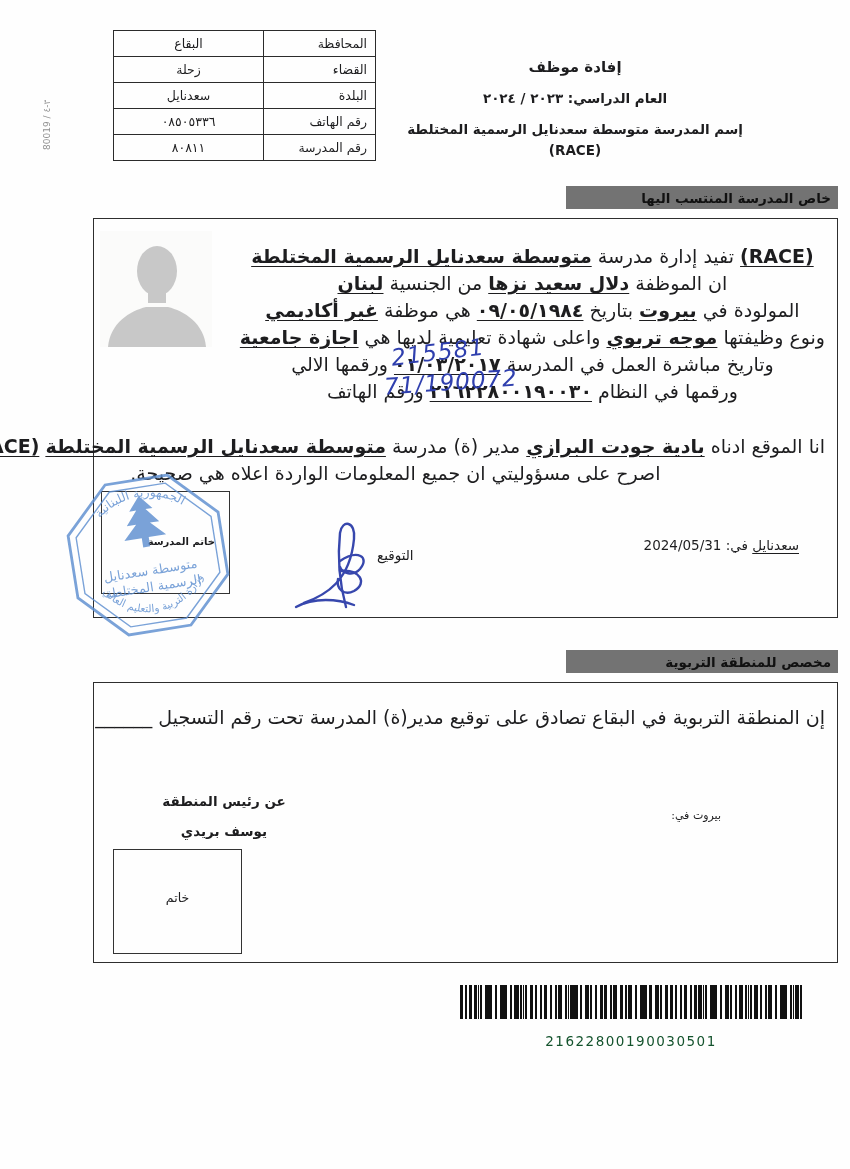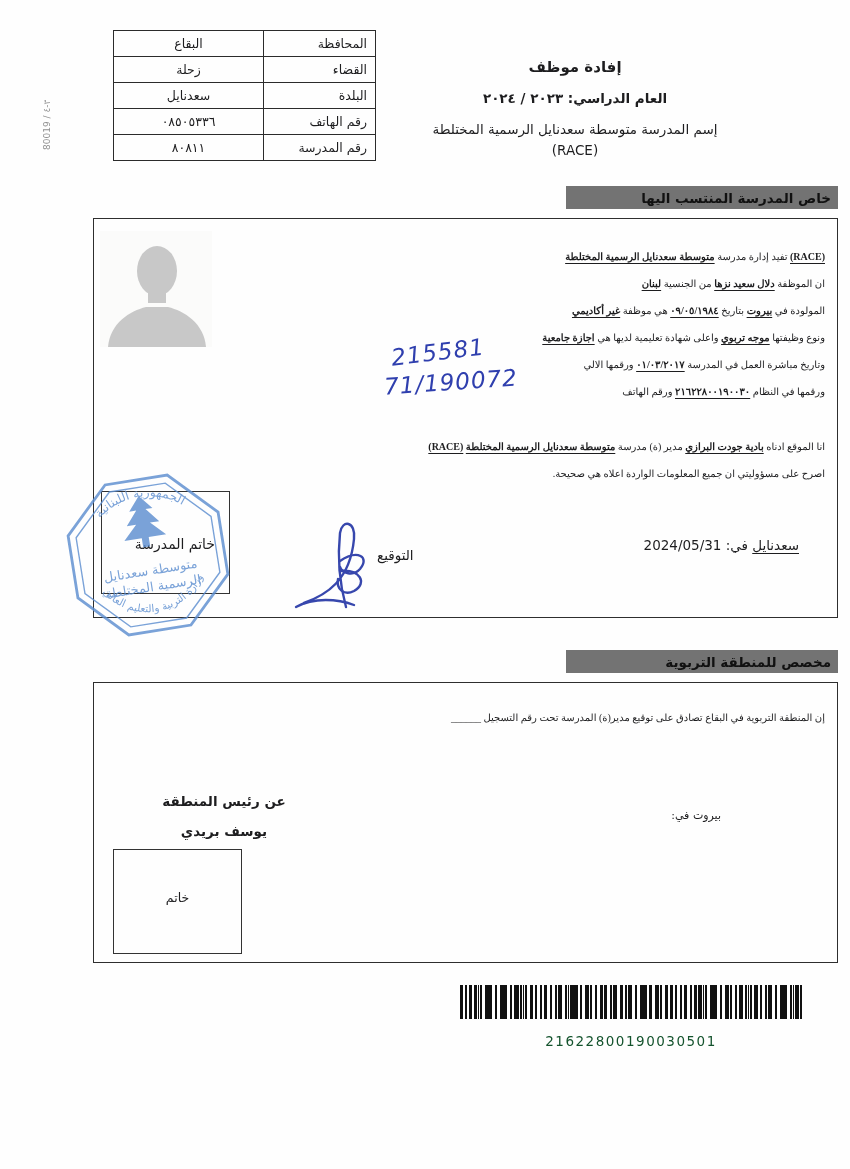--- a/index.html
+++ b/index.html
@@ -23,47 +23,47 @@
   .info-row{display:flex;height:25px;border-bottom:1.4px solid #2b2b2b;}
   .info-row:last-child{border-bottom:none;}
   .info-label{width:112px;border-left:1.4px solid #2b2b2b;display:flex;align-items:center;
     padding:0 8px;box-sizing:border-box;}
   .info-value{flex:1;display:flex;align-items:center;justify-content:center;}
 
   
   .heading{left:355px;top:58px;width:440px;text-align:center;direction:rtl;}
   .heading .t1{font-weight:bold;font-size:15px;margin-bottom:14px;}
   .heading .t2{font-weight:bold;font-size:13.5px;margin-bottom:13px;}
-  .heading .t3{font-weight:normal;font-size:13.5px;line-height:21px;}
+  .heading .t3{font-weight:bold;font-size:13.5px;line-height:21px;}
 
   
   .bar{left:566px;width:272px;height:23px;background:#737373;display:flex;align-items:center;
     direction:rtl;padding:0 7px;box-sizing:border-box;font-weight:bold;font-size:13.5px;color:#111;}
 
   
   .docbox{left:93px;width:745px;border:1.6px solid #2e2e2e;box-sizing:border-box;}
   #box-school{top:218px;height:400px;}
   #box-district{top:682px;height:281px;padding-left:36px;}
 
-  .para{direction:rtl;text-align:right;font-size:10px;line-height:27px;font-family:Liberation Serif, serif;}
+  .para{direction:rtl;text-align:center;font-size:19px;line-height:27px;}
   .p1{top:24px;right:12px;}
   .p2{top:214px;right:12px;}
   .p3{top:21px;right:12px;}
 
   .dateline{top:318px;right:38px;font-size:13.5px;direction:rtl;}
   .sig-label{left:283px;top:328px;font-size:13.5px;}
 
   .hand{color:#2f3fae;font-size:23px;font-style:italic;letter-spacing:1px;
     font-family:"DejaVu Sans",sans-serif;white-space:nowrap;}
   #hand-system{left:297px;top:120px;transform:rotate(-7deg);}
   #hand-phone{left:290px;top:150px;transform:rotate(-4deg);}
 
   .stampbox{border:1.6px solid #333;box-sizing:border-box;}
   #stampbox-school{left:7px;top:272px;width:129px;height:103px;}
-  #stampbox-school .lbl{position:absolute;top:44px;right:14px;font-size:14px;font-weight:normal;}
+  #stampbox-school .lbl{position:absolute;top:44px;right:14px;font-size:10px;font-weight:bold;}
   #stampbox-district{left:19px;top:166px;width:129px;height:105px;}
   #stampbox-district .lbl{position:absolute;top:40px;left:0;width:100%;text-align:center;font-size:12.5px;}
 
   .chief{left:20px;top:110px;width:220px;text-align:center;direction:rtl;}
   .chief .c1{font-weight:bold;font-size:13.5px;margin-bottom:14px;}
   .chief .c2{font-weight:bold;font-size:13.5px;}
 
   .beirut{top:126px;right:116px;font-size:11px;direction:rtl;}
 
   

